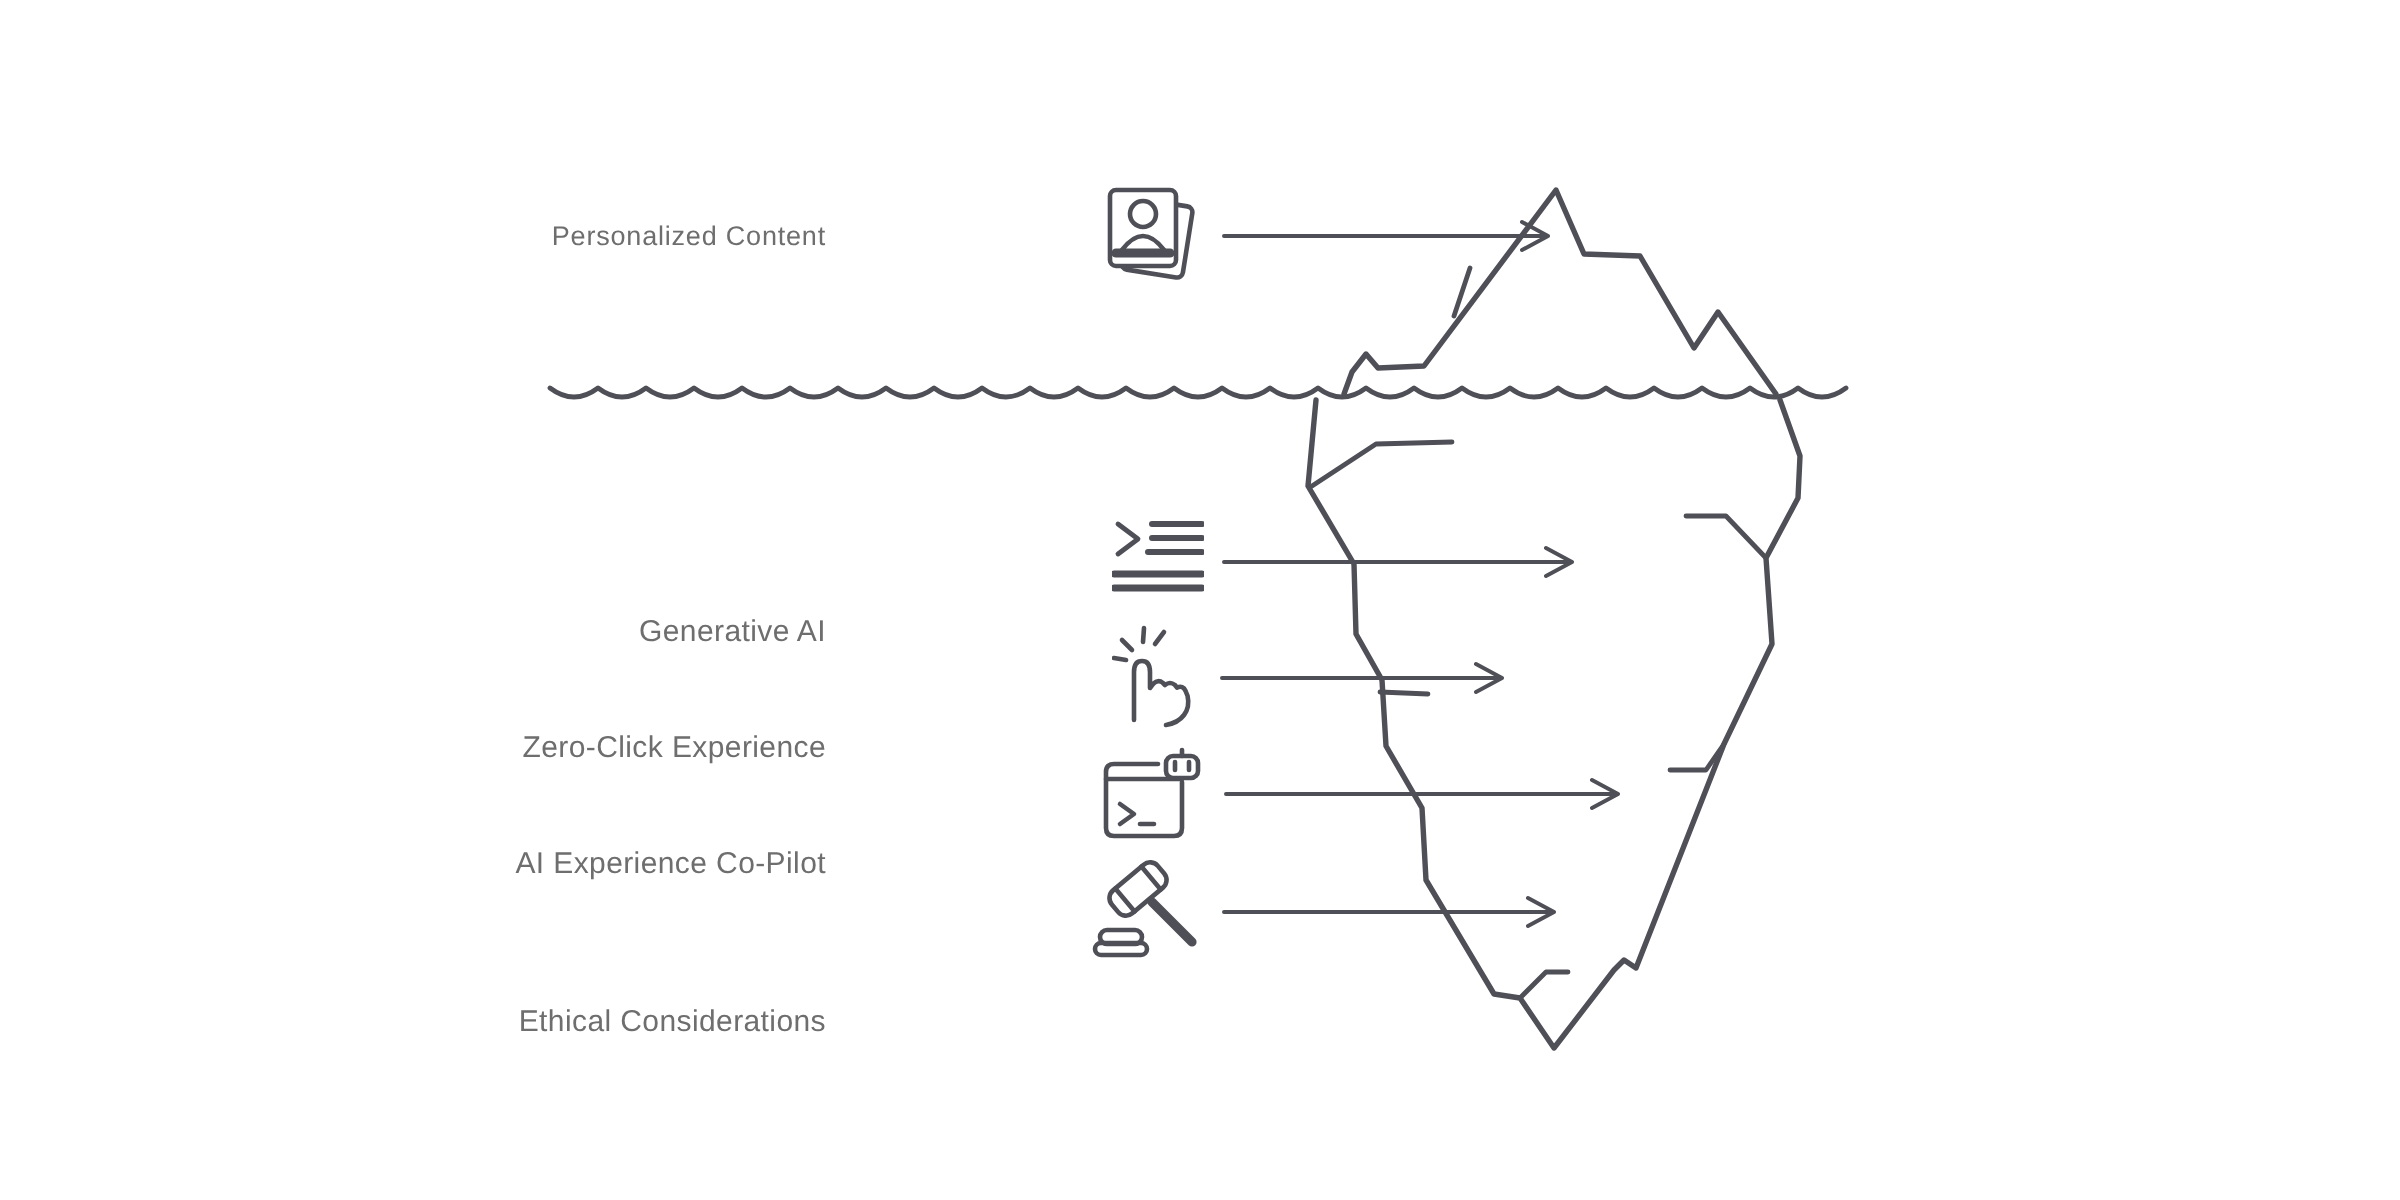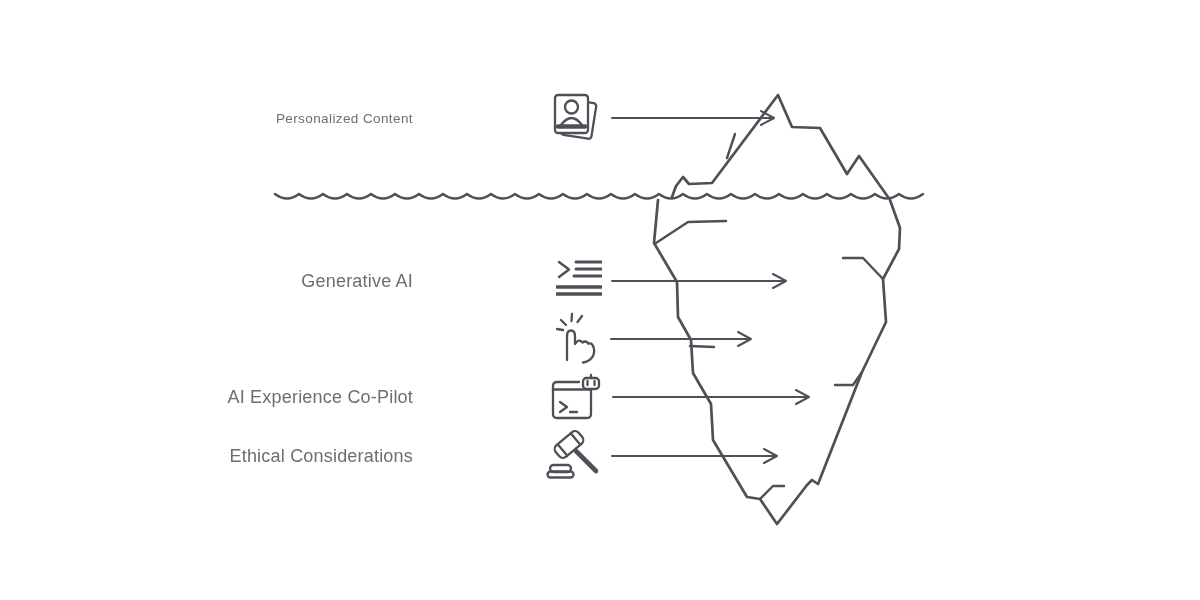--- a/index.html
+++ b/index.html
@@ -6,21 +6,21 @@
   .stage{
     position:relative;width:1072px;height:600px;background:#ffffff;
     overflow:hidden;font-family:"Liberation Sans",sans-serif;
   }
   .art{position:absolute;left:0;top:0;}
   .label{
     position:absolute;right:659px;transform:translateY(-50%);
     color:#6e6e6e;white-space:nowrap;text-align:right;
   }
   .label-sm{font-size:13.5px;letter-spacing:.4px;}
-  .label-lg{font-size:18px;letter-spacing:.2px;}
+  .label-lg{font-size:15px;letter-spacing:.2px;margin-top:35px;}
   .icon{position:absolute;line-height:0;}
 </style>
 </head>
 <body>
 
 <div class="stage">
 
   <svg class="art" width="1200" height="600" viewBox="0 0 1200 600" fill="none" stroke="#4f4f57" stroke-width="2.5" stroke-linecap="round" stroke-linejoin="round">
 
     <path stroke-width="2.4" d="M275,194
@@ -49,22 +49,23 @@
       <path d="M612,118 L774,118 M761,111 L774,118 761,125"></path>
       <path d="M612,281 L786,281 M773,274 L786,281 773,288"></path>
       <path d="M611,339 L751,339 M738,332 L751,339 738,346"></path>
       <path d="M613,397 L809,397 M796,390 L809,397 796,404"></path>
       <path d="M612,456 L777,456 M764,449 L777,456 764,463"></path>
     </g>
   </svg>
 
   <div class="label label-sm" style="top:118px">Personalized Content</div>
   <div class="label label-lg" style="top:281px">Generative AI</div>
+  <div class="label label-lg" style="top:339px">Zero-Click Experience</div>
   <div class="label label-lg" style="top:397px">AI Experience Co-Pilot</div>
-  <div class="label label-lg" style="top:456px">Ethical Considerations</div>
+  <div class="label label-lg" style="top:476px">Ethical Considerations</div>
 
   <span class="icon" style="left:550px;top:92px">
     <svg width="50" height="52" viewBox="0 0 50 52" fill="none" stroke="#4f4f57" stroke-width="2.3" stroke-linecap="round" stroke-linejoin="round">
       <rect x="13" y="9" width="31" height="36" rx="3" transform="rotate(9 28.5 27)"></rect>
       <rect x="5" y="3" width="33" height="38" rx="3" fill="#ffffff"></rect>
       <circle cx="21.5" cy="15" r="6.5"></circle>
       <path d="M11,33 q10.5,-14 21,0"></path>
       <line x1="8" y1="34.5" x2="35" y2="34.5" stroke-width="4.5"></line>
     </svg>
   </span>

